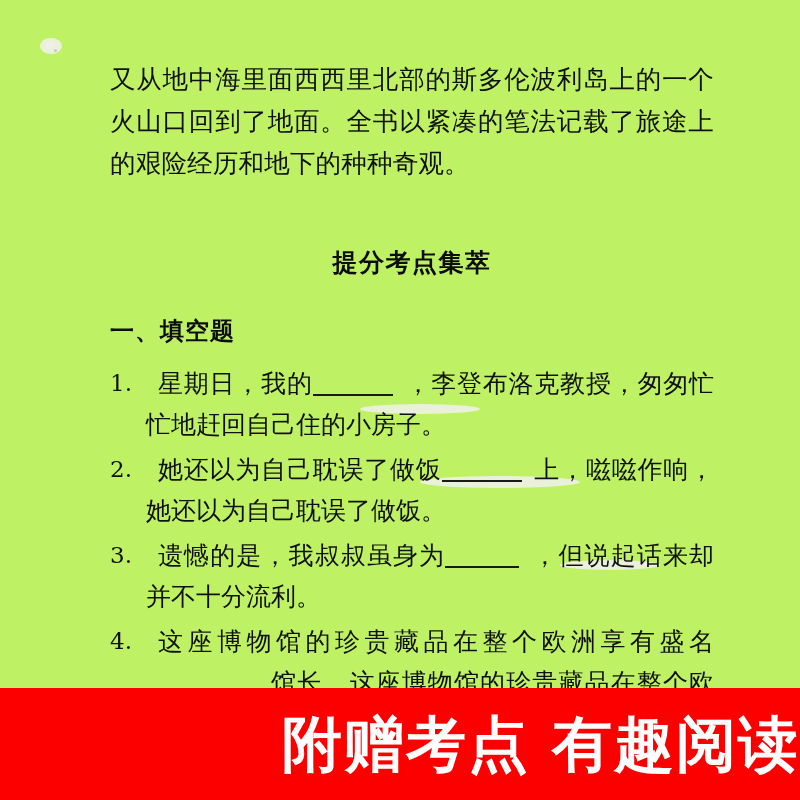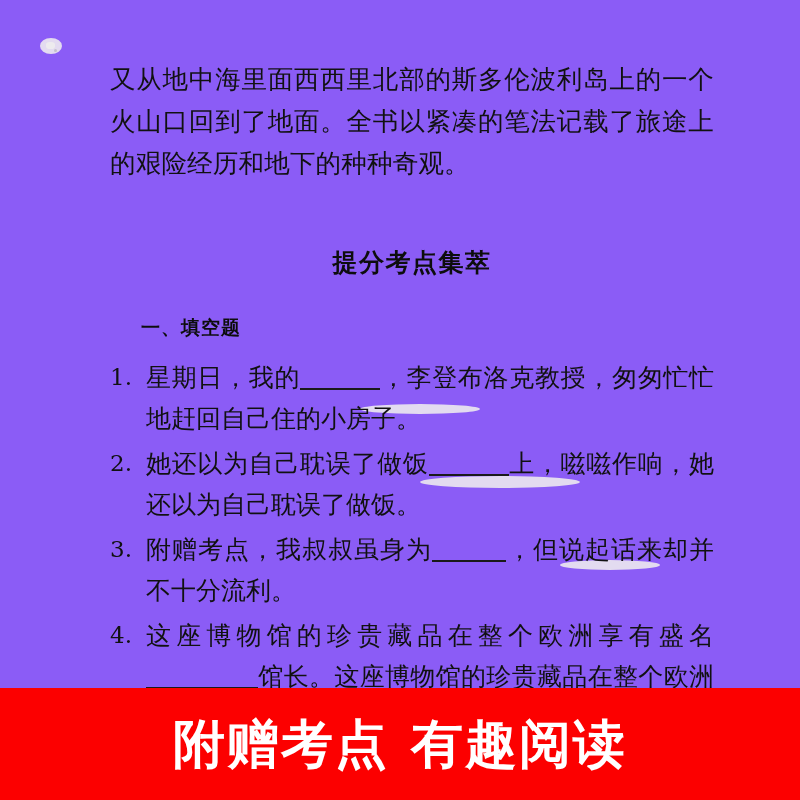--- a/index.html
+++ b/index.html
@@ -60,27 +60,26 @@
     text-align: center;
     font-size: 25px;
     font-weight: 700;
     color: #0d0d0d;
     margin-top: 62px;
     letter-spacing: 1.5px;
     font-family: "DejaVu Sans", "Liberation Sans", sans-serif;
   }
 
   .subsection-title {
-    font-size: 19px;
+    font-size: 24px;
     font-weight: 700;
     color: #0d0d0d;
     margin-top: 36px;
     letter-spacing: 1px;
     font-family: "DejaVu Sans", "Liberation Sans", sans-serif;
-    margin-left: 31px;
   }
 
   ol.qlist {
     list-style: none;
     margin: 0;
     padding: 0;
     margin-top: 16px;
   }
   ol.qlist li {
     position: relative;
@@ -95,21 +94,21 @@
   ol.qlist li .num {
     position: absolute;
     left: 0;
     top: 0;
     width: 30px;
     text-align: left;
     font-size: 23px;
     font-family: "DejaVu Serif", "Liberation Serif", serif;
     color: #111111;
   }
-  .qtext { display: inline; }
+  .qtext { display: inline; margin-left: 12px; }
 
   .blank {
     display: inline-block;
     border-bottom: 2px solid #1a1a1a;
     vertical-align: -4px;
     height: 20px;
   }
   .blank.w4 { width: 74px; }
   .blank.w5 { width: 80px; }
   .blank.w6 { width: 112px; }
@@ -123,43 +122,43 @@
     height: 112px;
     background: #fc0000;
     overflow: hidden;
   }
   .banner-text {
     position: absolute;
     left: 0;
     right: 0;
     top: 50%;
     transform: translateY(-50%);
-    text-align: center;
+    text-align: right;
     color: #ffffff;
     font-family: "DejaVu Sans", "Liberation Sans", sans-serif;
     font-weight: 700;
-    font-size: 52px;
+    font-size: 60px;
     line-height: 80px;
     letter-spacing: 2px;
     white-space: nowrap;
   }
   .banner-gap { display: inline-block; width: 22px; }
 
   
   .blotch {
     position: absolute;
     background: #f2f1ef;
     border-radius: 50%;
     opacity: .85;
   }
 </style>
 </head>
 <body>
 
-<div id="page" style="background: #8b5cf6;">
+<div id="page" style="background: #bef264;">
 
   <div class="blotch" style="left:40px;top:38px;width:22px;height:16px;"></div>
   <div class="speck s2"></div>
   <div class="speck"></div>
   <div class="blotch" style="left:360px;top:404px;width:120px;height:10px;"></div>
   <div class="blotch" style="left:420px;top:476px;width:160px;height:12px;"></div>
   <div class="blotch" style="left:560px;top:560px;width:100px;height:10px;"></div>
 
   <div class="content">
 
@@ -176,21 +175,21 @@
         <span class="qtext">星期日，我的</span><span class="blank w5"></span><span class="qtext">，李登布洛克教授，匆匆忙忙地赶回自己住的小房子。</span>
       </li>
 
       <li>
         <span class="num">2.</span>
         <span class="qtext">她还以为自己耽误了做饭</span><span class="blank w5"></span><span class="qtext">上，嗞嗞作响，她还以为自己耽误了做饭。</span>
       </li>
 
       <li>
         <span class="num">3.</span>
-        <span class="qtext">附赠考点，我叔叔虽身为</span><span class="blank w4"></span><span class="qtext">，但说起话来却并不十分流利。</span>
+        <span class="qtext">遗憾的是，我叔叔虽身为</span><span class="blank w4"></span><span class="qtext">，但说起话来却并不十分流利。</span>
       </li>
 
       <li>
         <span class="num">4.</span>
         <span class="qtext">这座博物馆的珍贵藏品在整个欧洲享有盛名</span><span class="blank w6"></span><span class="qtext">馆长。这座博物馆的珍贵藏品在整个欧洲享有盛名。</span>
       </li>
 
       <li>
         <span class="num">5.</span>
         <span class="qtext">书脊和封面看上去都是粗糙的牛皮制的，书页已经泛黄，</span>

